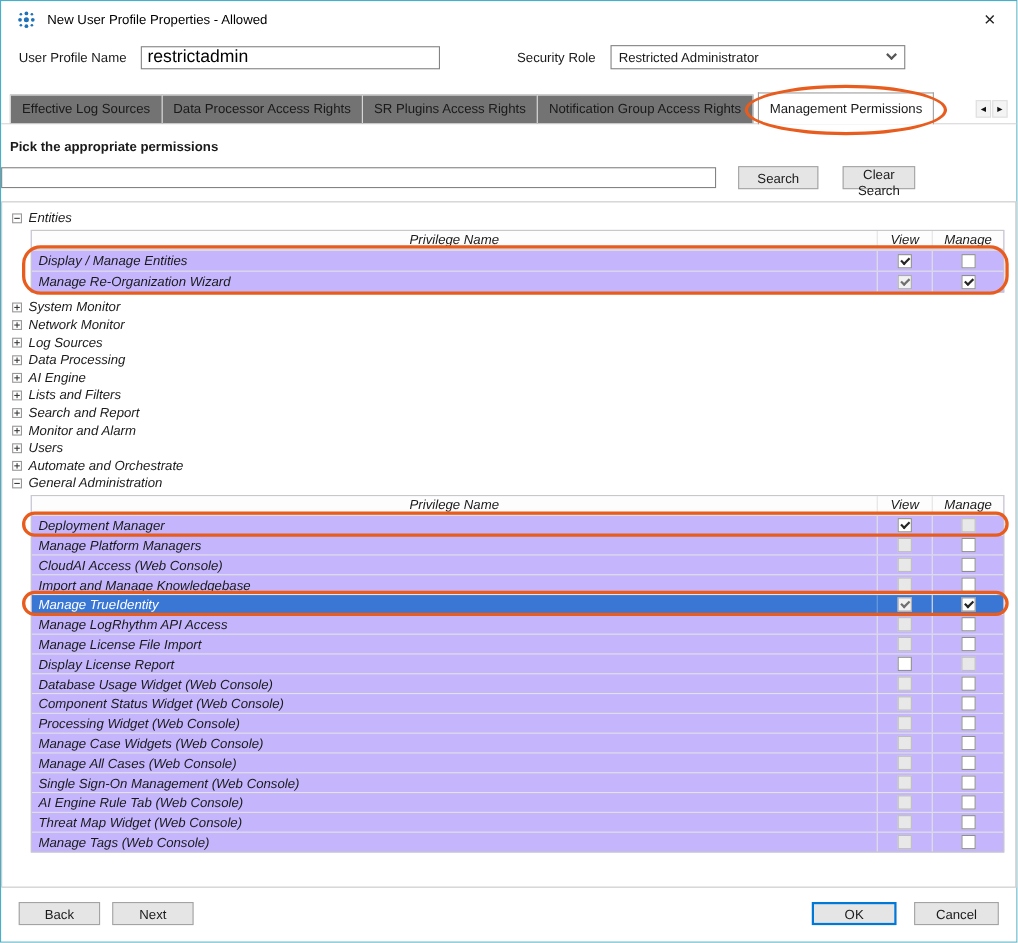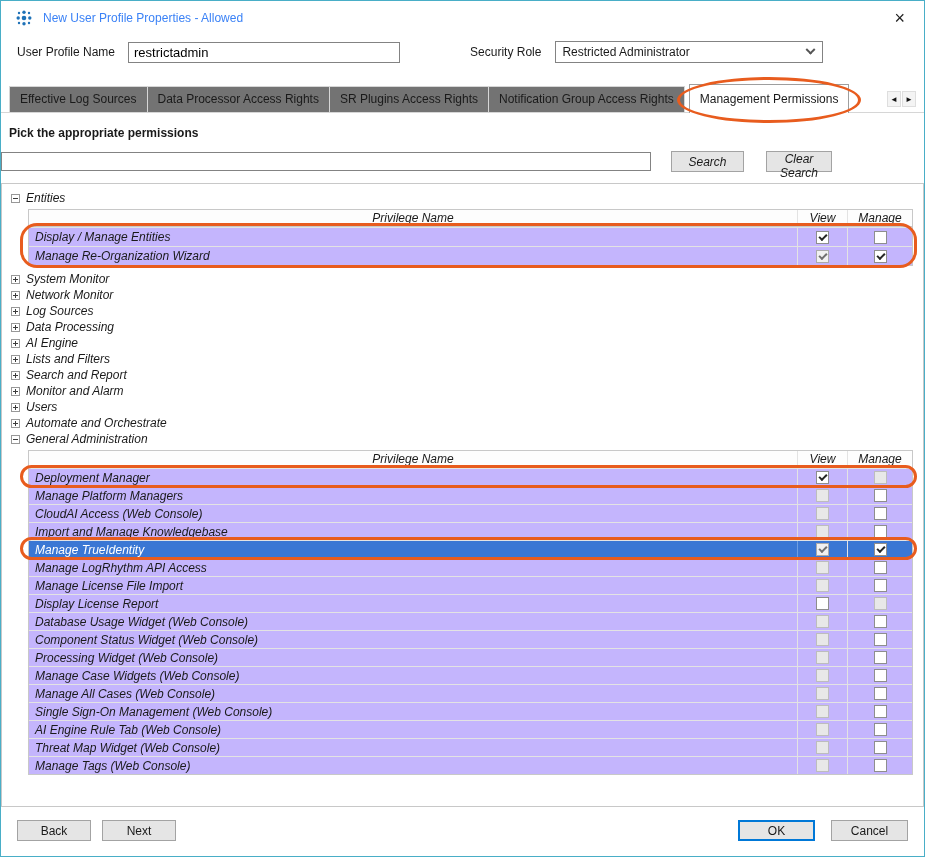--- a/index.html
+++ b/index.html
@@ -9,42 +9,42 @@
   }
   *{box-sizing:border-box;}
   body{margin:0;background:#d8d8d8;font-family:"Liberation Sans",sans-serif;font-size:12px;color:#1a1a1a;}
   .window{
     width:925px;height:857px;background:#fff;border:1px solid #49aec7;
     display:flex;flex-direction:column;position:relative;margin:0 auto;
   }
   
   .titlebar{flex:none;height:34px;display:flex;align-items:center;gap:10px;padding:0 14px;}
   .app-icon{width:18px;height:18px;flex:none;display:flex;align-items:center;}
-  .window-title{font-size:12px;color:#3b82f6;}
+  .window-title{font-size:12px;color:#000000;}
   .close-button{margin-left:auto;font-size:18px;line-height:1;color:#222;padding:0 5px;}
   
   .form-row{flex:none;display:flex;align-items:center;padding:6px 16px 13px;}
-  .text-input{border:1px solid #838383;height:21px;font:inherit;font-size:13px;padding:0 5px;background:#fff;}
+  .text-input{border:1px solid #838383;height:21px;font:inherit;font-size:16px;padding:0 5px;background:#fff;}
   .profile-input{margin-left:13px;width:272px;}
   .sec-role-label{margin-left:70px;}
   .combo{margin-left:14px;width:268px;height:22px;border:1px solid #838383;background:#fff;
     display:flex;align-items:center;justify-content:space-between;padding:0 8px 0 6px;}
   .chevron{width:7px;height:7px;border-right:2px solid #555;border-bottom:2px solid #555;
     transform:rotate(45deg) translate(-2px,-2px);flex:none;}
   
   .tabstrip{flex:none;display:flex;align-items:flex-end;padding:8px 8px 0;border-bottom:1px solid #d6d6d6;position:relative;}
   .tab{border:1px solid #d6d6d6;border-bottom:none;background:#737373;padding:5px 10px 6px;margin-right:-1px;white-space:nowrap;position:relative;}
   .tab.selected{border-color:#9e9e9e;padding-top:7px;padding-bottom:7px;margin-bottom:-1px;margin-left:5px;z-index:2;background:#fff;}
   .tab-arrows{margin-left:auto;display:flex;align-items:center;gap:1px;padding-bottom:5px;}
   .tab-arrow{font-size:8px;width:14px;height:16px;display:flex;align-items:center;justify-content:center;
     color:#111;background:#f4f4f4;border:1px solid #dedede;}
   
   .content{flex:1;display:flex;flex-direction:column;padding:0 0;min-height:0;}
   .section-title{flex:none;font-weight:bold;padding:13px 8px 11px;font-size:12px;}
-  .search-row{flex:none;display:flex;align-items:center;font-style:italic;}
+  .search-row{flex:none;display:flex;align-items:center;}
   .search-input{width:650px;height:19px;}
   .btn{height:21px;background:#e5e5e5;border:1px solid #a3a3a3;font:inherit;font-size:12px;padding:0 8px;color:#1a1a1a;}
   .btn-search{margin-left:20px;width:73px;}
   .btn-clear{margin-left:22px;width:66px;}
   
   .tree-panel{flex:1;min-height:0;border:1px solid #c8c8c8;margin-top:11px;padding:6px 2px 4px;overflow:hidden;background:#fff;font-style:italic;}
   .titem{height:16px;display:flex;align-items:center;gap:6px;padding-left:7px;}
   .twisty{width:9px;height:9px;border:1px solid #989898;background:#fff;position:relative;flex:none;}
   .twisty::before{content:"";position:absolute;left:1px;right:1px;top:3px;height:1px;background:#3c3c3c;}
   .twisty[data-expanded="false"]::after{content:"";position:absolute;top:1px;bottom:1px;left:3px;width:1px;background:#3c3c3c;}

